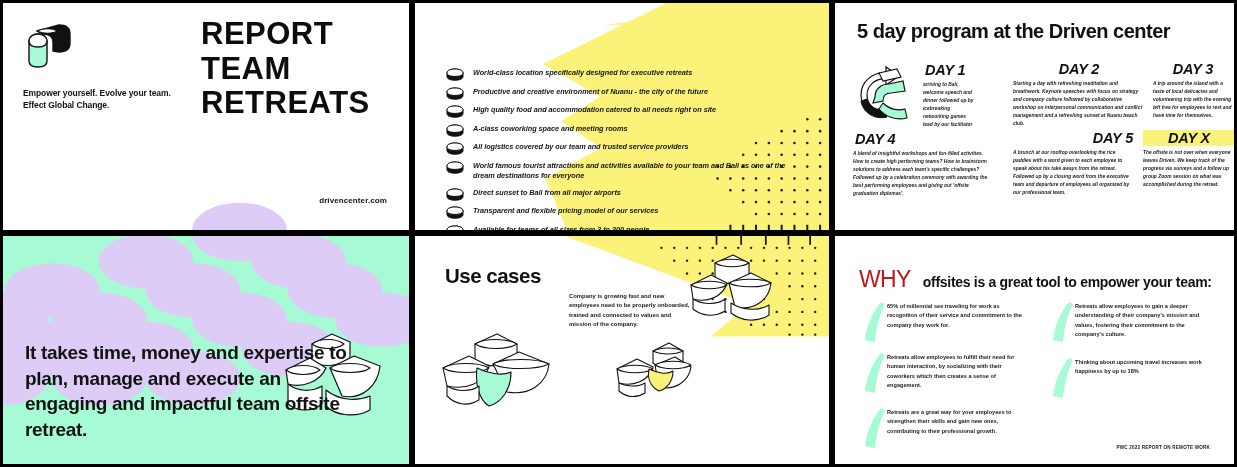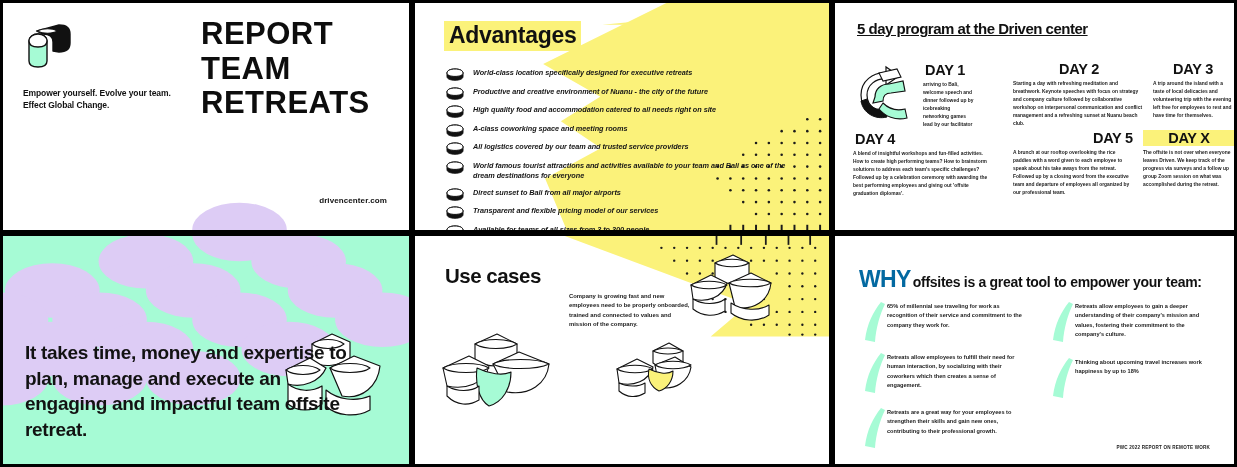--- a/index.html
+++ b/index.html
@@ -56,24 +56,24 @@
     background:#FBF27A; padding:1px 5px 2px 5px; letter-spacing:-0.3px;
   }
   .adv-list { position:absolute; left:30px; top:65px; width:350px;font-style:italic; }
   .adv-item { display:flex; align-items:flex-start; margin-bottom:5.5px; }
   .adv-bullet { flex:0 0 20px; width:20px; height:13px; margin-right:8px; margin-top:0px; }
   .adv-text { font-size:7.3px; font-weight:700; color:#161616; line-height:1.5; letter-spacing:-0.05px; }
 
   
   .prog-title {
     position:absolute; left:22px; top:17px;
-    font-size:15px; font-weight:800; color:#111; letter-spacing:-0.5px;text-decoration:underline;
+    font-size:20px; font-weight:800; color:#111; letter-spacing:-0.5px;
   }
   .prog-illus { position:absolute; left:18px; top:58px; width:62px; height:62px; }
-  .day { position:absolute; }
+  .day { position:absolute;font-style:italic; }
   .day-head {
     font-size:14.5px; font-weight:800; color:#111; letter-spacing:-0.2px;
     margin-bottom:3px; display:inline-block; padding:0 2px;
   }
   .day-head.hl { background:#FBF27A; }
   .day-body { font-size:4.9px; font-weight:600; color:#222; line-height:1.62; letter-spacing:0px; }
   #day1 { left:88px;  top:58px;  width:70px; }
   #day1 .day-body { width:52px; }
   #day2 { left:178px; top:58px;  width:132px; }
   #day3 { left:318px; top:58px;  width:80px; }
@@ -99,22 +99,22 @@
   }
   .uc-note { position:absolute; font-size:5.9px; font-weight:700; color:#1a1a1a; line-height:1.58; }
   #uc-note-top { left:154px; top:56px; width:125px; }
   .uc-illus { position:absolute; }
   #uc-illus-top { left:270px; top:17px; width:90px; height:78px; }
   #uc-illus-left { left:22px; top:96px; width:120px; height:78px; }
   #uc-illus-right { left:198px; top:105px; width:82px; height:62px; }
 
   
   .why-title { position:absolute; left:24px; top:30px; display:flex; align-items:baseline; }
-  .why-big { font-size:23px; font-weight:700; color:#0369a1; letter-spacing:-0.6px; }
-  .why-rest { font-size:14px; font-weight:700; color:#111; margin-left:2px; letter-spacing:-0.3px; }
+  .why-big { font-size:23px; font-weight:400; color:#b91c1c; letter-spacing:-0.6px; }
+  .why-rest { font-size:14px; font-weight:700; color:#111; margin-left:12px; letter-spacing:-0.3px; }
   .why-item { position:absolute; display:flex; }
   .why-swoosh { flex:0 0 22px; width:22px; height:42px; margin-right:2px; }
   .why-text { font-size:5.6px; font-weight:700; color:#1a1a1a; line-height:1.66; width:135px; }
   #why0 { left:28px;  top:66px; }
   #why1 { left:28px;  top:117px; }
   #why2 { left:28px;  top:172px; }
   #why3 { left:216px; top:66px; }
   #why4 { left:216px; top:122px; }
   .why-source {
     position:absolute; right:24px; bottom:14px;
@@ -232,21 +232,20 @@
           <rect x="345" y="225" width="2" height="8"></rect>
             <rect x="358" y="225" width="2" height="8"></rect>
           <rect x="371" y="225" width="2" height="8"></rect>
             <rect x="384" y="225" width="2" height="8"></rect>
           <rect x="397" y="225" width="2" height="8"></rect>
             <rect x="410" y="225" width="2" height="8"></rect>
         </g>
       </g>
     </svg>
 
-    <h2 class="adv-title">Advantages</h2>
     <ul class="adv-list">
       <li class="adv-item">
         <svg class="adv-bullet" viewBox="0 0 20 13">
           <path d="M2 5 C2 2.4 5.5 1 10 1 C14.5 1 18 2.4 18 5 L18 8.5 C18 11 14.5 12.2 10 12.2 C5.5 12.2 2 11 2 8.5 Z" fill="#111" stroke="#111" stroke-width="1"></path>
           <path d="M2 5 C2 2.4 5.5 1 10 1 C14.5 1 18 2.4 18 5 C18 7.2 14.5 8.4 10 8.4 C5.5 8.4 2 7.2 2 5 Z" fill="#fff" stroke="#111" stroke-width="1"></path>
         </svg>
         <span class="adv-text">World-class location specifically designed for executive retreats</span>
       </li>
       <li class="adv-item">
         <svg class="adv-bullet" viewBox="0 0 20 13">

